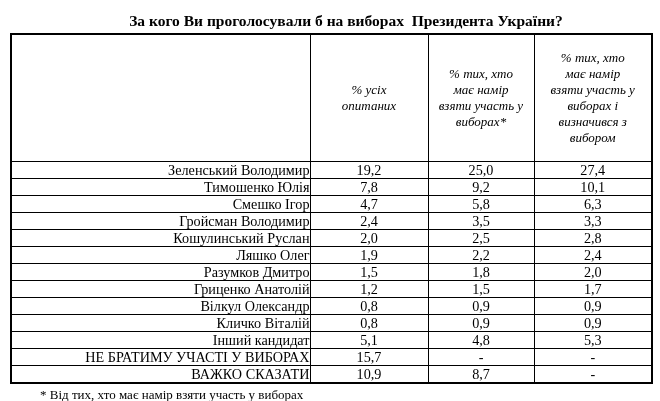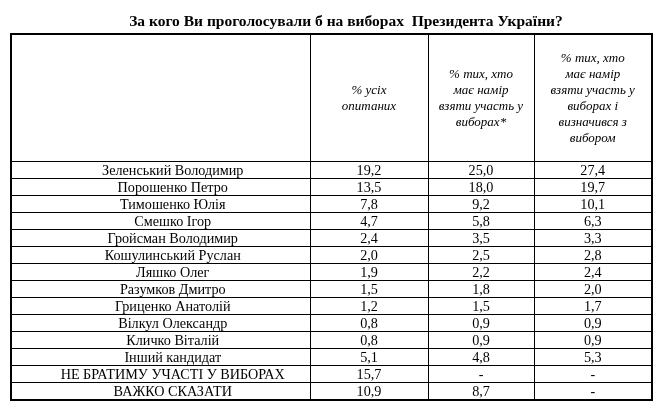--- a/index.html
+++ b/index.html
@@ -38,21 +38,21 @@
     height: 98px;
     padding: 14px 2px;
   }
   td {
     font-size: 14.2px;
     line-height: 16px;
     height: 16px;
     padding: 0;
     white-space: nowrap;
   }
-  td.name { text-align: center; padding-left: 24px; }
+  td.name { text-align: right; padding-left: 24px; }
   td.val  { text-align: center; }
   .footnote {
     margin: 3px 0 0 40px;
     font-size: 13px;
     line-height: 15px;
     white-space: nowrap;
   }
   .c-name { width: 299px; }
   .c-v1   { width: 118px; }
   .c-v2   { width: 106px; }
@@ -88,26 +88,20 @@
 визначився з
 вибором</th>
       </tr>
     </thead>
     <tbody id="table-body">
         <tr>
           <td class="name">Зеленський Володимир</td>
           <td class="val">19,2</td>
           <td class="val">25,0</td>
           <td class="val">27,4</td>
-        </tr>
-        <tr>
-          <td class="name">Порошенко Петро</td>
-          <td class="val">13,5</td>
-          <td class="val">18,0</td>
-          <td class="val">19,7</td>
         </tr>
         <tr>
           <td class="name">Тимошенко Юлія</td>
           <td class="val">7,8</td>
           <td class="val">9,2</td>
           <td class="val">10,1</td>
         </tr>
         <tr>
           <td class="name">Смешко Ігор</td>
           <td class="val">4,7</td>

